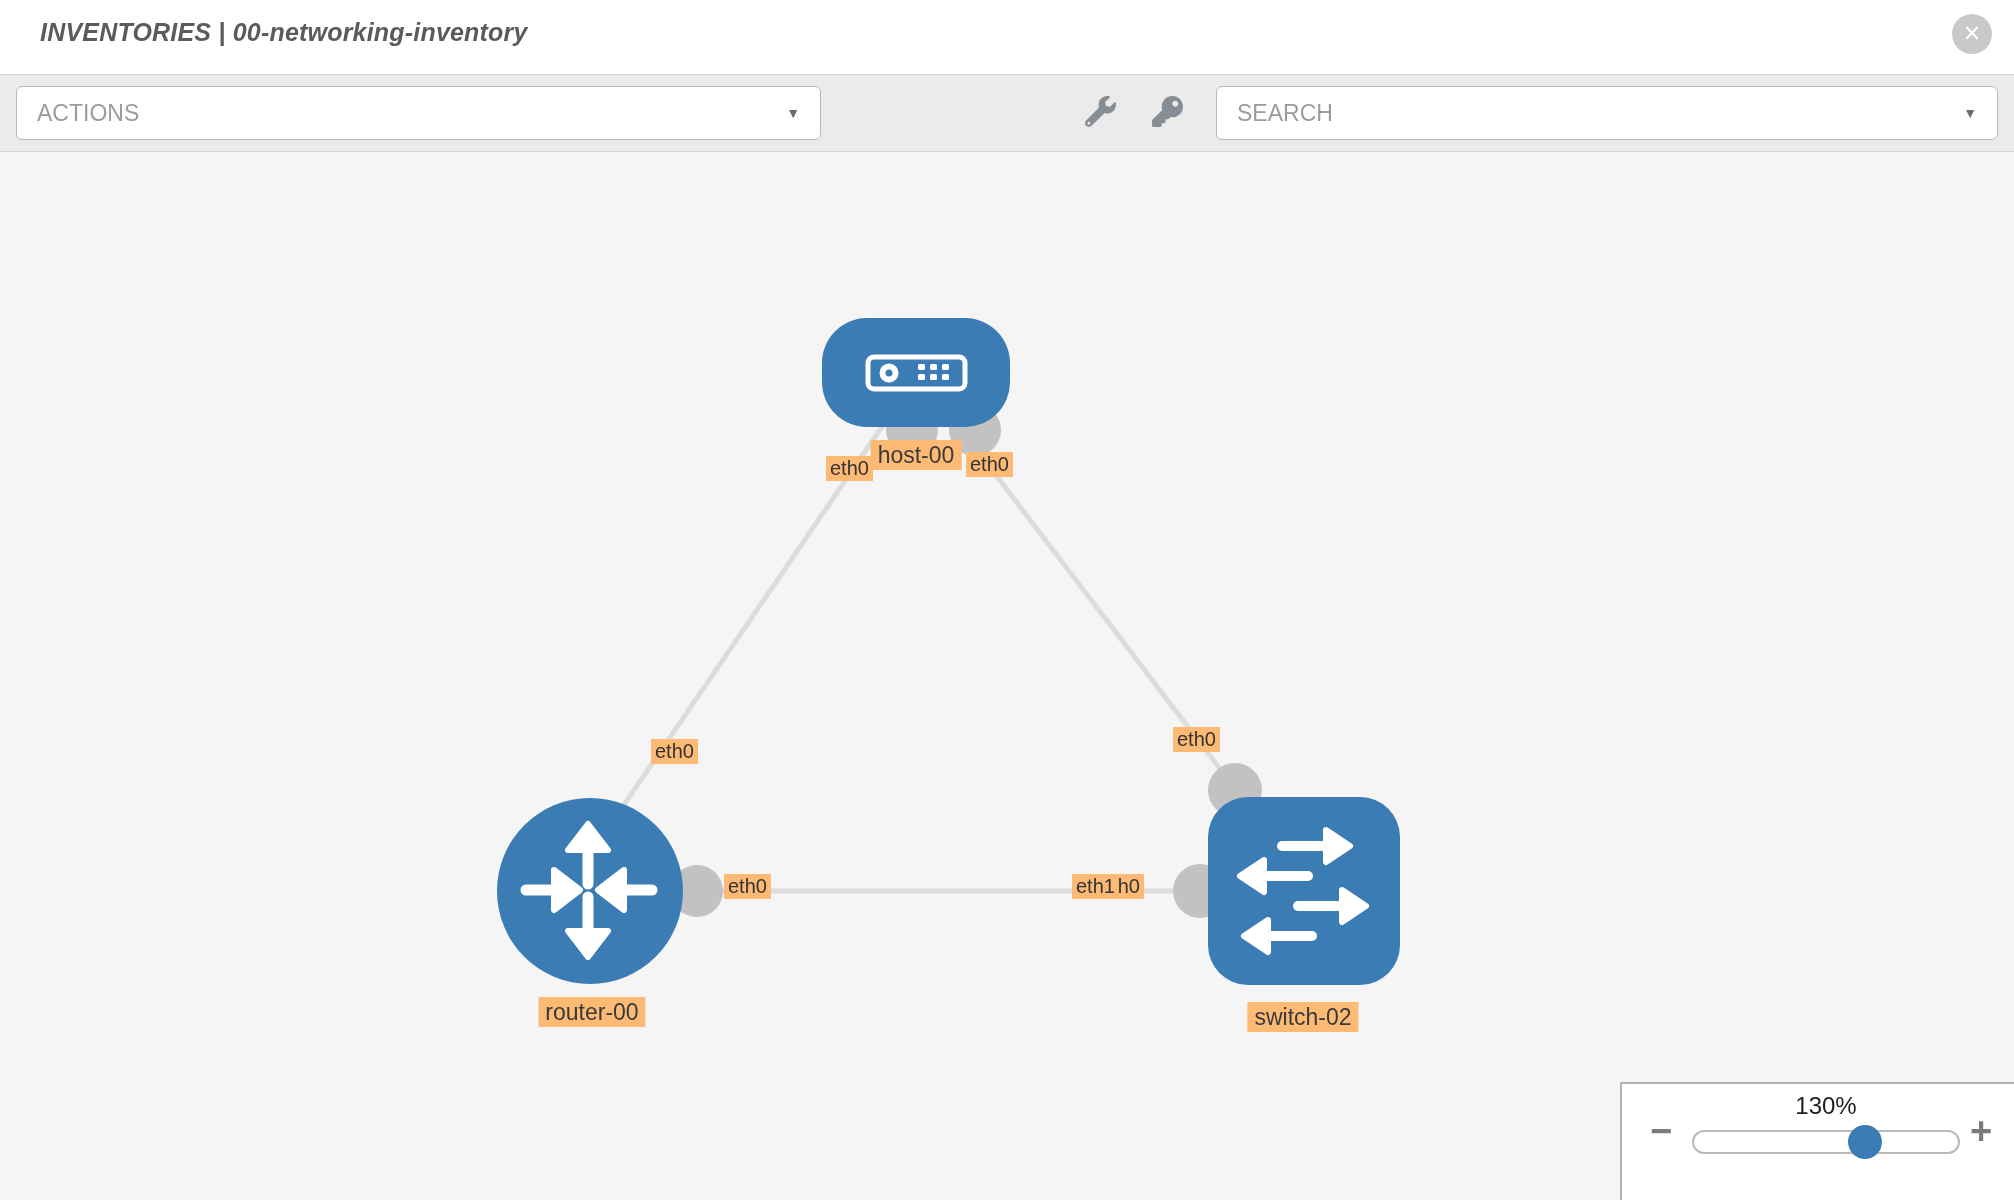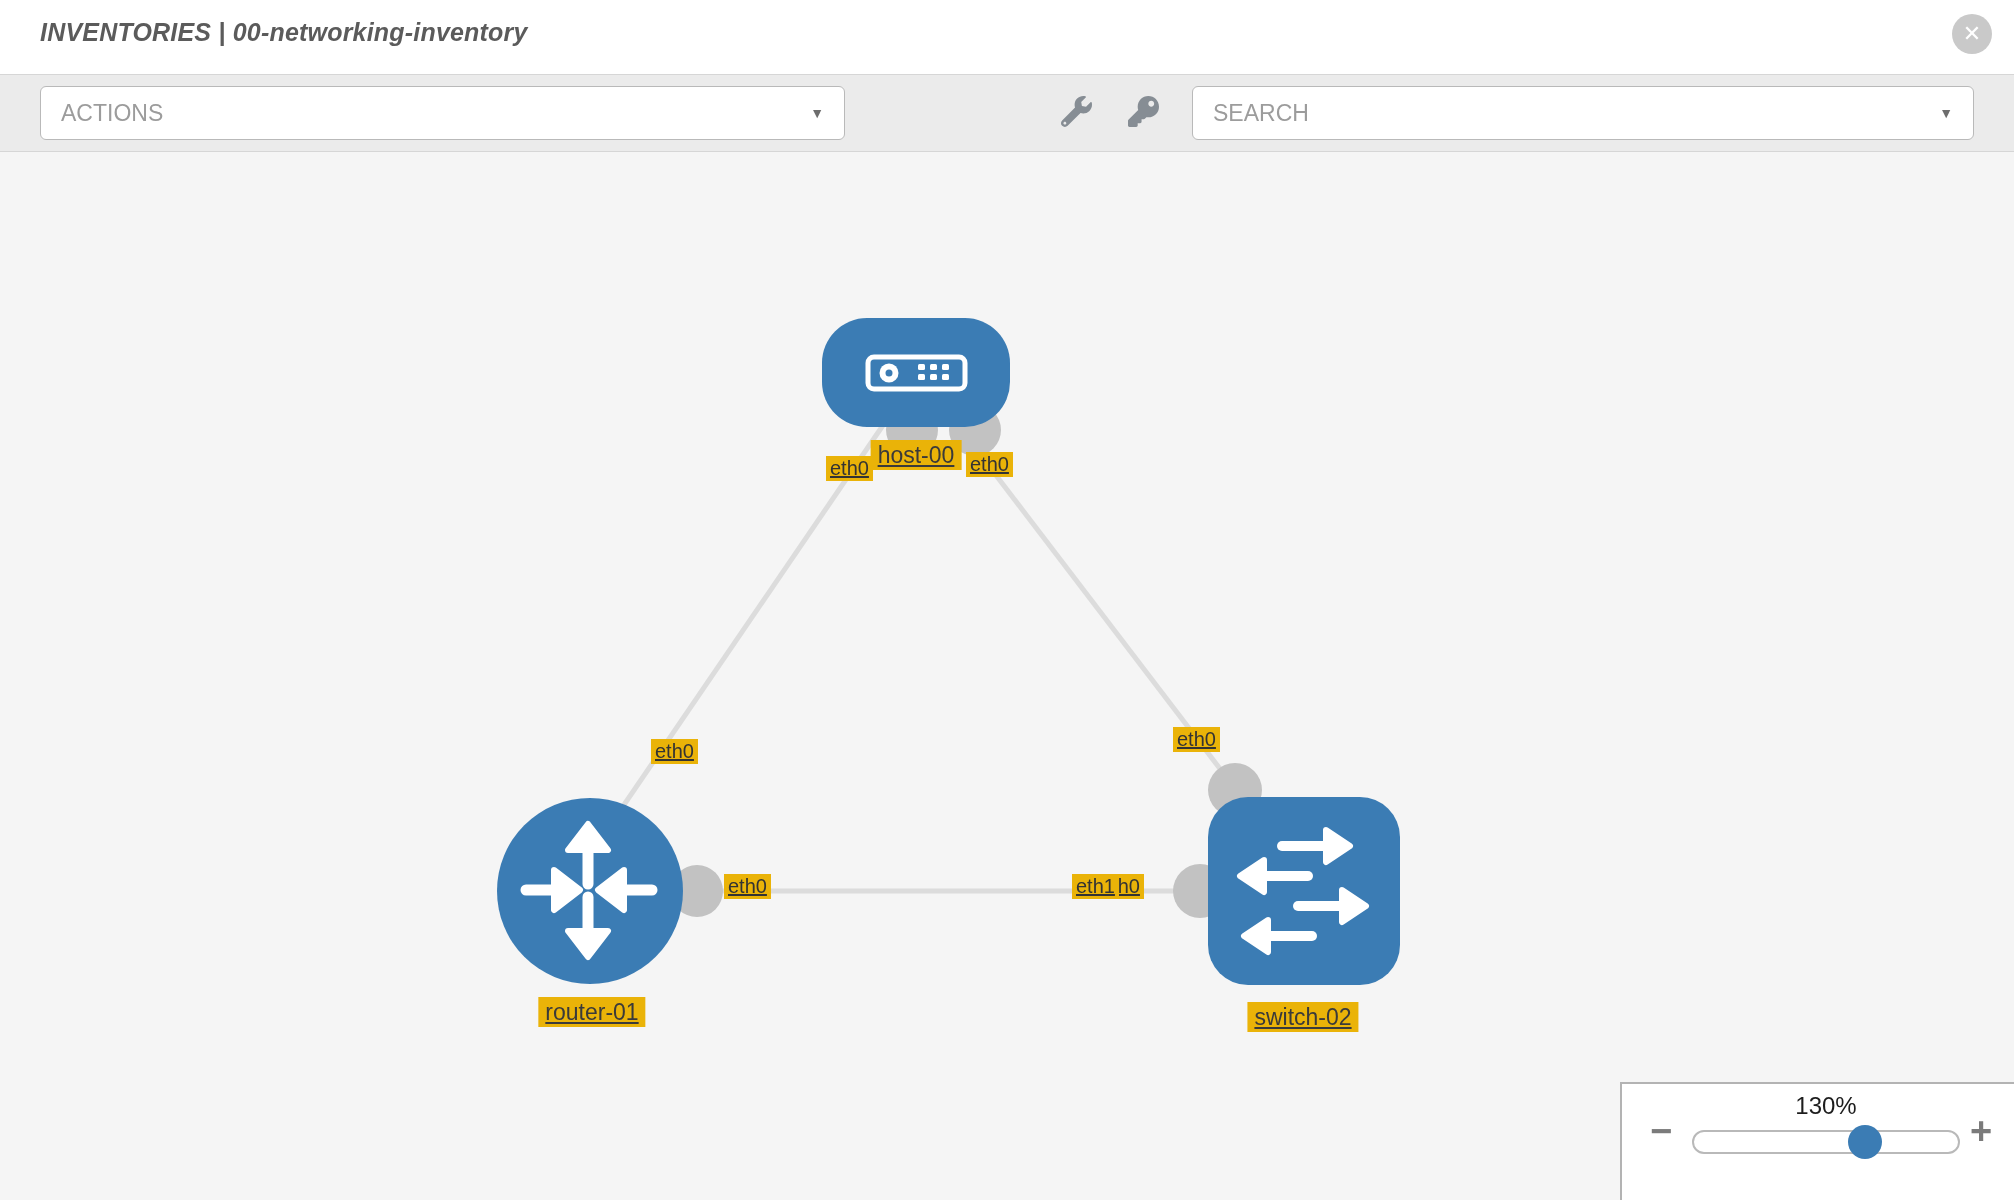--- a/index.html
+++ b/index.html
@@ -9,36 +9,36 @@
   
   .hdr { position:relative; height:74px; background:#fff; }
   .hdr h1 { position:absolute; left:40px; top:18px; font-size:25px; font-weight:bold;
     color:#5b5b5b; letter-spacing:.2px;font-style:italic; }
   .close-btn { position:absolute; right:22px; top:14px; width:40px; height:40px;
     border-radius:50%; background:#c9c9c9; color:#fff; font-size:22px; font-weight:bold;
     display:flex; align-items:center; justify-content:center; cursor:pointer; }
 
   
   .toolbar { height:78px; background:#ebebeb; border-top:1px solid #d6d6d6;
-    border-bottom:1px solid #d6d6d6; display:flex; align-items:center; padding:0 40px; }
+    border-bottom:1px solid #d6d6d6; display:flex; align-items:center; padding:0 16px; }
   .select { height:54px; background:#fff; border:1px solid #b9b9b9; border-radius:6px;
     display:flex; align-items:center; padding:0 20px; color:#9c9c9c; font-size:23px;
     cursor:pointer; }
   .select .caret { margin-left:auto; font-size:14px; color:#6d6d6d; }
   .select.actions { width:805px; }
   .select.search  { width:782px; }
   .tool-icons { margin-left:auto; margin-right:33px; display:flex; align-items:center; gap:36px; }
   .tool-icons svg { width:31px; height:31px; fill:#868d94; cursor:pointer; }
 
   
   .canvas { position:relative; height:1048px; background:#f5f5f5; overflow:hidden; }
   .canvas svg.graph { position:absolute; left:0; top:0; }
 
-  .lbl { position:absolute; background:#eab308; color:#333; font-size:20px;
-    line-height:1.15; padding:1px 4px; white-space:nowrap; z-index:1;text-decoration:underline; }
+  .lbl { position:absolute; background:#fdba74; color:#333; font-size:20px;
+    line-height:1.15; padding:1px 4px; white-space:nowrap; z-index:1; }
   .node-lbl { font-size:23px; padding:2px 7px; transform:translateX(-50%); color:#3a3a3a; }
   .front { z-index:2; }
 
   
   .zoom-panel { position:absolute; left:1620px; top:930px; right:-4px; bottom:-4px;
     background:#fff; border:2px solid #b3b3b3; z-index:3; }
   .zoom-pct { position:absolute; left:70px; top:8px; width:268px; text-align:center;
     font-size:24px; color:#1d1d1d; }
   .zoom-minus,.zoom-plus { position:absolute; top:28px; font-size:38px; font-weight:bold;
     color:#7b7b7b; cursor:pointer; line-height:1; }
@@ -138,21 +138,21 @@
         <path d="M1264 708 L1240 724 L1264 740 Z" stroke-width="6" stroke-linejoin="round"></path>
         <line x1="1298" y1="754" x2="1340" y2="754"></line>
         <path d="M1342 738 L1366 754 L1342 770 Z" stroke-width="6" stroke-linejoin="round"></path>
         <line x1="1312" y1="784" x2="1270" y2="784"></line>
         <path d="M1268 768 L1244 784 L1268 800 Z" stroke-width="6" stroke-linejoin="round"></path>
       </g>
     </g>
   </svg>
 
   <div class="lbl node-lbl" style="left:916px; top:288px;">host-00</div>
-  <div class="lbl node-lbl" style="left:592px; top:845px;">router-01</div>
+  <div class="lbl node-lbl" style="left:592px; top:845px;">router-00</div>
   <div class="lbl node-lbl" style="left:1303px; top:850px;">switch-02</div>
 
   <div class="lbl" style="left:826px; top:304px;">eth0</div>
   <div class="lbl" style="left:966px; top:300px;">eth0</div>
   <div class="lbl" style="left:651px; top:587px;">eth0</div>
   <div class="lbl" style="left:1173px; top:575px;">eth0</div>
   <div class="lbl" style="left:724px; top:722px;">eth0</div>
   <div class="lbl" style="left:1097px; top:722px;">eth0</div>
   <div class="lbl front" style="left:1072px; top:722px;">eth1</div>
 

